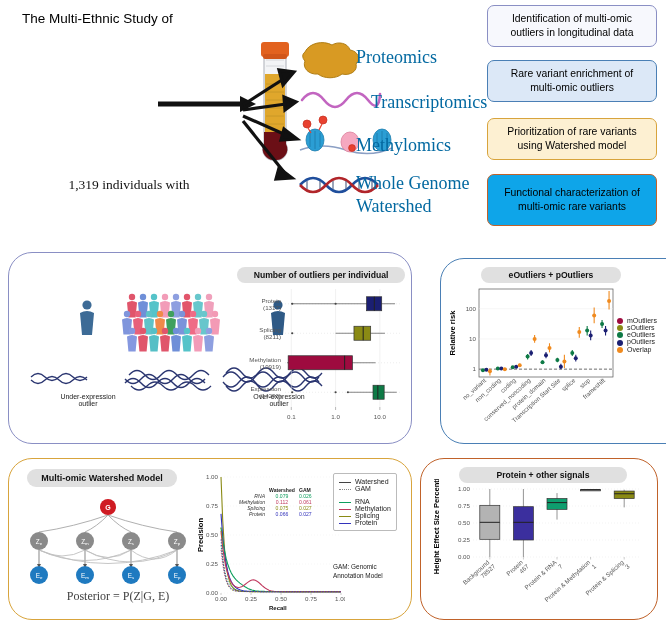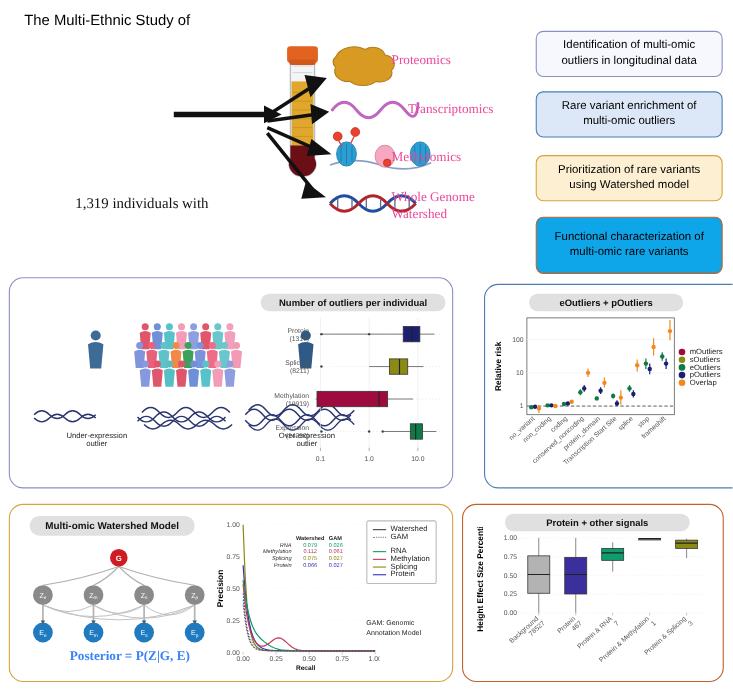--- a/index.html
+++ b/index.html
@@ -6,26 +6,26 @@
   body{width:666px;height:626px;font-family:"Liberation Sans",sans-serif;overflow:hidden;position:relative;}
   .abs{position:absolute;}
   
   #mesa-title{left:22px;top:10px;width:250px;font-family:"Liberation Sans",sans-serif;font-size:13.5px;line-height:1.35;color:#000000;}
   #cohort-caption{left:14px;top:176px;width:230px;text-align:center;font-family:"Liberation Serif",serif;font-size:13.5px;line-height:1.4;color:#111;}
   .people-grid{left:18px;top:50px;width:215px;height:118px;}
   
   #tube{left:255px;top:40px;width:40px;height:130px;}
   
   #arrows{left:0;top:0;width:470px;height:230px;pointer-events:none;}
-  .omic-label{font-family:"Liberation Serif",serif;font-size:12px;color:#ec4899;}
+  .omic-label{font-family:"Liberation Serif",serif;font-size:18px;color:#0369a1;}
   
   .aimbox{left:487px;width:170px;border-radius:7px;display:flex;align-items:center;justify-content:center;text-align:center;
-          font-size:10.4px;line-height:1.3;padding:16px 7px;box-sizing:border-box;margin-top:23px;}
+          font-size:10.4px;line-height:1.3;padding:16px 7px;box-sizing:border-box;}
   
-  .panel{border-radius:13px;background:#fff;box-sizing:border-box;}
+  .panel{border-radius:24px;background:#fff;box-sizing:border-box;}
   .panel-title{background:#e0e0e0;border-radius:9px;text-align:center;font-size:8.6px;font-weight:bold;color:#111;padding:3px 0;}
   .gg-axis-title{font-size:7.6px;font-weight:bold;color:#111;}
   .tick{font-size:6.2px;fill:#555;}
   svg text{font-family:"Liberation Sans",sans-serif;}
   .lgd{font-size:7px;color:#222;}
   .legend-dot{width:6px;height:6px;border-radius:50%;display:inline-block;margin-right:4px;vertical-align:middle;}
   .legend-line{width:12px;height:0;border-top-width:1.4px;display:inline-block;margin-right:4px;vertical-align:middle;}
   .tbl{font-size:5.1px;}
   .tbl td{padding:0 2px;white-space:nowrap;}
 </style>
@@ -423,21 +423,21 @@
         <circle cx="24" cy="80" r="9" fill="#1f7ac0"></circle>
         <text x="24" y="82.5" fill="#fff" font-size="6.4" text-anchor="middle">E<tspan font-size="4.4" dy="1.4">e</tspan></text>
         <circle cx="70" cy="80" r="9" fill="#1f7ac0"></circle>
         <text x="70" y="82.5" fill="#fff" font-size="6.4" text-anchor="middle">E<tspan font-size="4.4" dy="1.4">m</tspan></text>
         <circle cx="116" cy="80" r="9" fill="#1f7ac0"></circle>
         <text x="116" y="82.5" fill="#fff" font-size="6.4" text-anchor="middle">E<tspan font-size="4.4" dy="1.4">s</tspan></text>
         <circle cx="162" cy="80" r="9" fill="#1f7ac0"></circle>
         <text x="162" y="82.5" fill="#fff" font-size="6.4" text-anchor="middle">E<tspan font-size="4.4" dy="1.4">p</tspan></text>
       </g>
   </svg>
-  <div class="abs" style="left:24px;top:130px;width:170px;text-align:center;font-family:'Liberation Serif',serif;font-size:12px;color:#3b82f6;font-weight:bold;">Posterior = P(Z|G, E)</div>
+  <div class="abs" style="left:24px;top:130px;width:170px;text-align:center;font-family:'Liberation Serif',serif;font-size:12px;color:#404040;">Posterior = P(Z|G, E)</div>
 
   <svg class="abs" style="left:186px;top:8px;" width="150" height="148" viewBox="0 0 150 148">
     <g id="pr">
         <line x1="26" y1="126" x2="146" y2="126" stroke="#eee" stroke-width="0.5" stroke-dasharray="1,2"></line>
         <text x="23" y="128" class="tick" text-anchor="end" font-size="4.6">0.00</text>
         <text x="26" y="134" class="tick" text-anchor="middle" font-size="4.6">0.00</text>
         <line x1="26" y1="126" x2="26" y2="128" stroke="#999" stroke-width="0.5"></line>
         <line x1="26" y1="97" x2="146" y2="97" stroke="#eee" stroke-width="0.5" stroke-dasharray="1,2"></line>
         <text x="23" y="99" class="tick" text-anchor="end" font-size="4.6">0.25</text>
         <text x="56" y="134" class="tick" text-anchor="middle" font-size="4.6">0.25</text>

